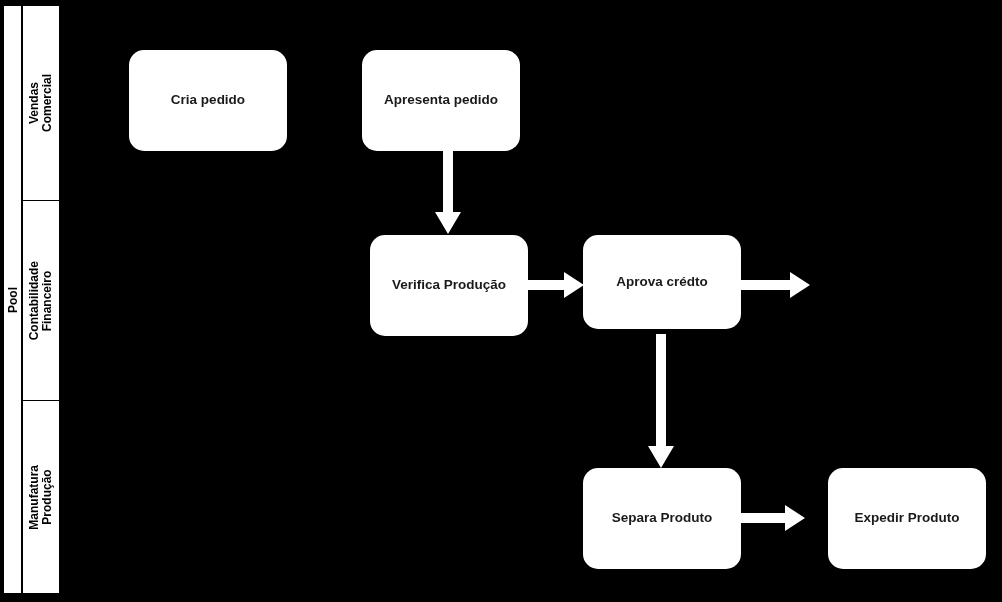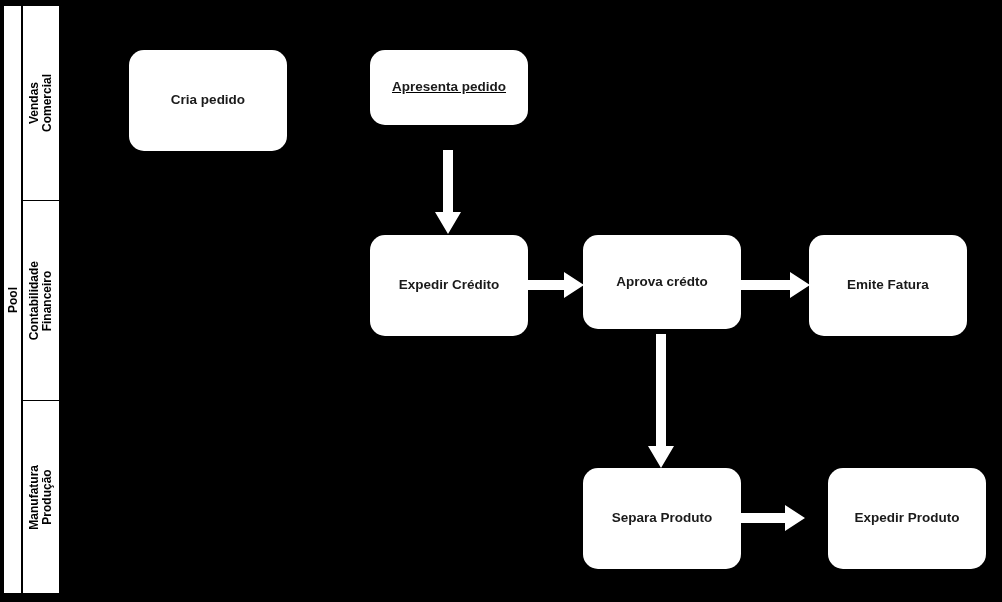--- a/index.html
+++ b/index.html
@@ -116,35 +116,32 @@
   </div>
   <div class="lane" id="lane-2">
     <span class="vtext">Manufatura
 Produção</span>
   </div>
 
   <div class="task" id="task-cria-pedido" style="left: 129px; top: 50px; width: 158px; height: 101px;">
     <span class="label">Cria pedido</span>
   </div>
 
-  <div class="task" id="task-apresenta-pedido" style="left: 370px; top: 50px; width: 158px; height: 75px; text-decoration: underline;">
+  <div class="task" id="task-apresenta-pedido" style="left: 362px; top: 50px; width: 158px; height: 101px;">
     <span class="label">Apresenta pedido</span>
   </div>
 
   <div class="task" id="task-verifica-credito" style="left: 370px; top: 235px; width: 158px; height: 101px;">
-    <span class="label">Expedir Crédito</span>
+    <span class="label">Verifica Produção</span>
   </div>
 
   <div class="task" id="task-aprova-credito" style="left: 583px; top: 235px; width: 158px; height: 94px;">
     <span class="label">Aprova crédto</span>
   </div>
 
-  <div class="task" id="task-emite-fatura" style="left: 809px; top: 235px; width: 158px; height: 101px;">
-    <span class="label">Emite Fatura</span>
-  </div>
 
   <div class="task" id="task-separa-produto" style="left: 583px; top: 468px; width: 158px; height: 101px;">
     <span class="label">Separa Produto</span>
   </div>
 
   <div class="task" id="task-expedir-produto" style="left: 804px; top: 468px; width: 158px; height: 101px; margin-left: 24px;">
     <span class="label">Expedir Produto</span>
   </div>
 
   <div class="arrow" style="left:430px; top:150px;">

